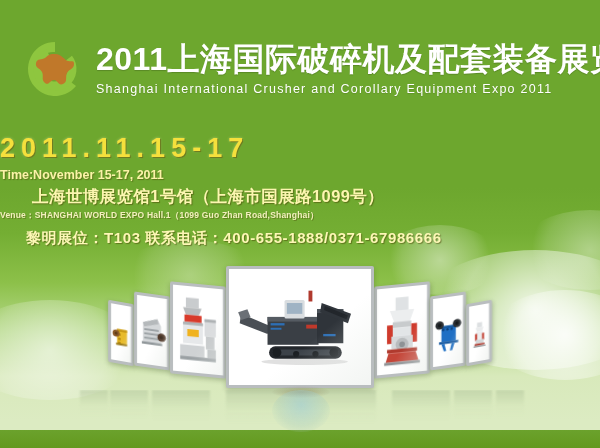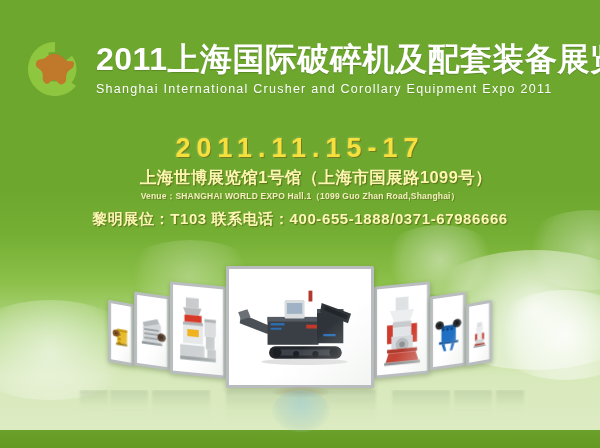--- a/index.html
+++ b/index.html
@@ -89,21 +89,20 @@
     letter-spacing:1.25px;
     line-height:18px;
     white-space:nowrap;
     margin-top:2px;
     text-shadow:0 1px 1px rgba(0,0,0,0.12);
   }
 
   
   .info {
     position:absolute; left:0; top:132px; width:600px;
-    text-align:center;
   }
   .date-big {
     font-size:27px;
     font-weight:bold;
     letter-spacing:6px;
     color:#f5e03c;
     line-height:32px;
     text-shadow:1px 1px 1px rgba(90,70,0,0.55), 0 0 3px rgba(255,250,180,0.45);
   }
   .date-en {
@@ -134,20 +133,21 @@
     text-shadow:1px 1px 0 rgba(70,60,0,0.35);
   }
   .contact {
     margin-top:7px;
     font-size:15px;
     font-weight:bold;
     color:#fdf7b6;
     letter-spacing:0.6px;
     line-height:20px;
     text-shadow:1px 1px 1px rgba(70,60,0,0.5);
+    padding-left:26px;
   }
 
   
   .wall {
     position:absolute;
     left:0; top:262px;
     width:600px; height:130px;
     perspective:600px;
     pointer-events:none;
   }
@@ -226,20 +226,21 @@
     </div>
 
     <div class="title-block">
       <div class="title-cn">2011上海国际破碎机及配套装备展览会</div>
       <div class="title-en">Shanghai International Crusher and Corollary Equipment Expo 2011</div>
     </div>
   </div>
 
   <div class="info">
     <div class="date-big">2011.11.15-17</div>
+    <div class="date-en">Time:November 15-17, 2011</div>
     <div class="venue-cn">上海世博展览馆1号馆（上海市国展路1099号）</div>
     <div class="venue-en">Venue：SHANGHAI WORLD EXPO Hall.1（1099 Guo Zhan Road,Shanghai）</div>
     <div class="contact">黎明展位：T103    联系电话：400-655-1888/0371-67986666</div>
   </div>
 
   <div class="wall">
     <div class="wall-inner">
 
       <div class="panel p1">
         <div class="machine">

